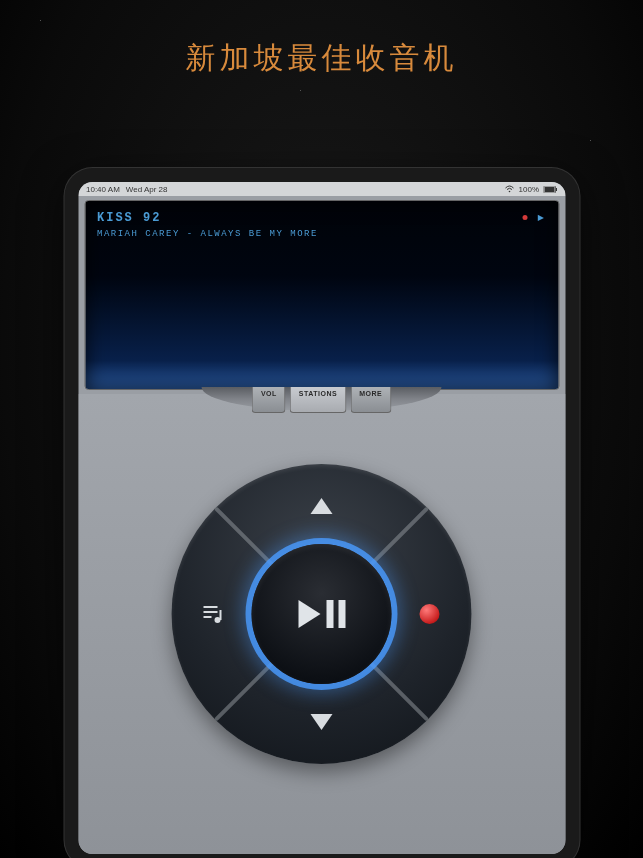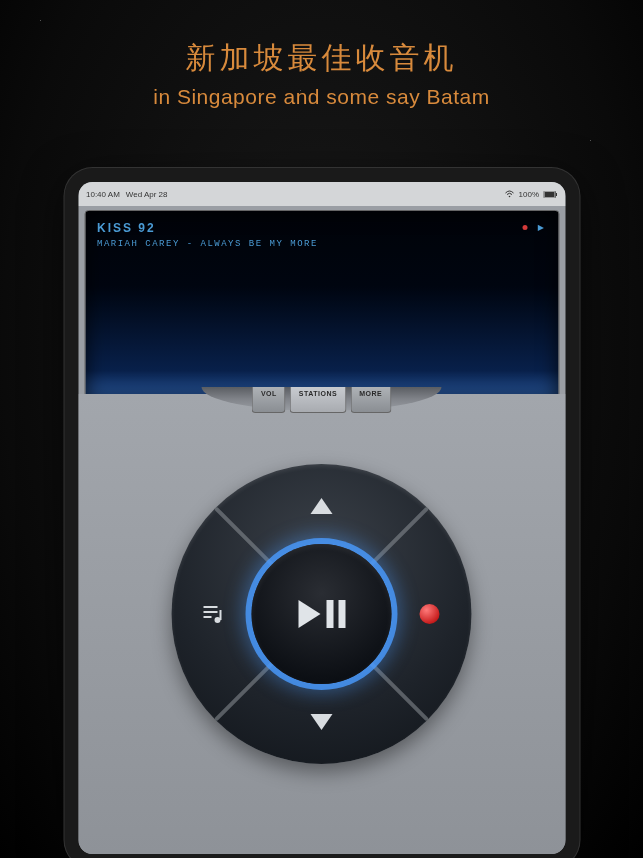--- a/index.html
+++ b/index.html
@@ -45,21 +45,21 @@
     width: 100%;
     height: 100%;
     background: #9a9ea4;
     border-radius: 14px;
     overflow: hidden;
     position: relative;
   }
 
   
   .status-bar {
-    height: 24px;
+    height: 14px;
     background: #d4d6d8;
     display: flex;
     align-items: center;
     font-size: 8px;
     color: #333;
     padding: 0 8px;
     justify-content: space-between;
   }
   .status-left { display:flex; gap:6px; }
   .status-right { display:flex; gap:4px; align-items:center; }
@@ -72,21 +72,21 @@
     background: linear-gradient(180deg, #000308 0%, #000510 40%, #08204a 85%, #2a5aa0 100%);
     border-radius: 4px;
     border: 1px solid #666;
     position: relative;
     overflow: hidden;
     box-shadow: inset 0 0 20px rgba(0,0,0,0.8);
   }
   .station-name {
     position: absolute;
     top: 10px; left: 12px;
-    font-family: Liberation Sans, sans-serif;
+    font-family: Liberation Mono, monospace;
     font-size: 12px;
     letter-spacing: 2px;
     color: #4a9bd4;
     font-weight: bold;
   }
   .now-playing {
     position: absolute;
     top: 28px; left: 12px;
     font-family: "Courier New", monospace;
     font-size: 9px;
@@ -239,21 +239,20 @@
 </style>
 </head>
 <body>
 
 <div class="star" style="top:20px;left:40px"></div>
 <div class="star" style="top:140px;left:590px"></div>
 <div class="star" style="top:90px;left:300px"></div>
 
 <div class="hero">
   <h1>新加坡最佳收音机</h1>
-  <h2>in Singapore and some say Batam</h2>
 </div>
 
 <div class="device">
   <div class="screen">
 
     <div class="status-bar">
       <div class="status-left">
         <span>10:40 AM</span>
         <span>Wed Apr 28</span>
       </div>

